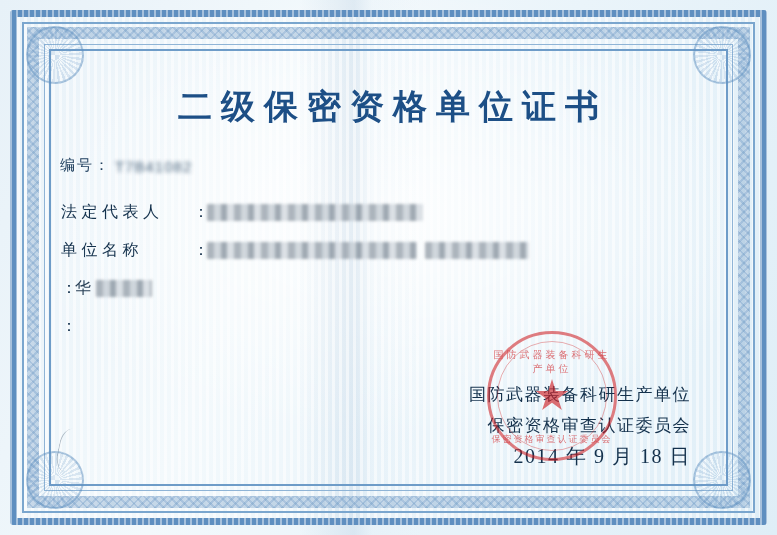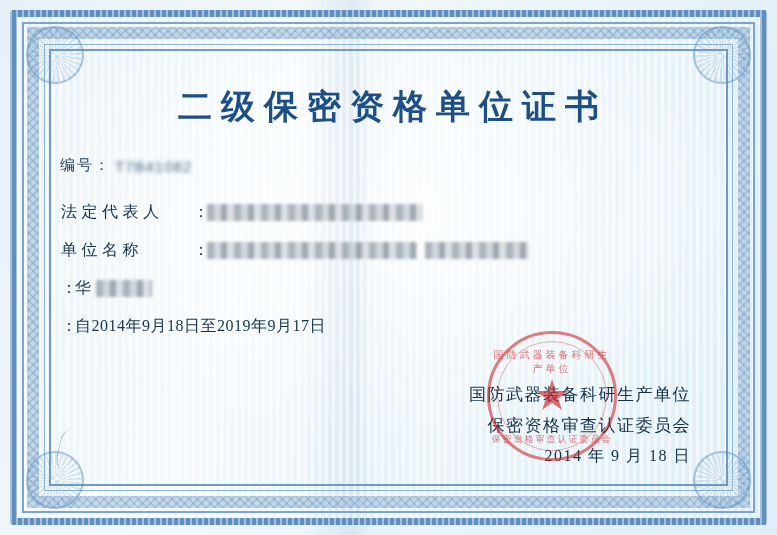--- a/index.html
+++ b/index.html
@@ -217,21 +217,21 @@
     font-family: "Liberation Serif", serif;
     color: #14314c;
   }
   .issuer-line {
     font-size: 17px;
     letter-spacing: 1.5px;
     line-height: 31px;
     white-space: nowrap;
   }
   .issuer-date {
-    font-size: 16px;
+    font-size: 20px;
     letter-spacing: 1.5px;
     line-height: 30px;
     white-space: nowrap;
   }
 
   
   .seal {
     position: absolute;
     right: 100px;
     bottom: 16px;
@@ -332,21 +332,20 @@
 
       <div class="field-row">
         <span class="field-colon">：</span>
         <span class="field-value">
           <span class="partial-text">华</span><span class="redacted w3"></span>
         </span>
       </div>
 
       <div class="field-row">
         <span class="field-colon">：</span>
-        <span class="field-value date-value">自2014年9月18日至2019年9月17日</span>
       </div>
 
     </div>
 
     <div class="issuer">
       <div class="issuer-line">国防武器装备科研生产单位</div>
       <div class="issuer-line">保密资格审查认证委员会</div>
       <div class="issuer-date">2014 年 9 月 18 日</div>
     </div>
 

